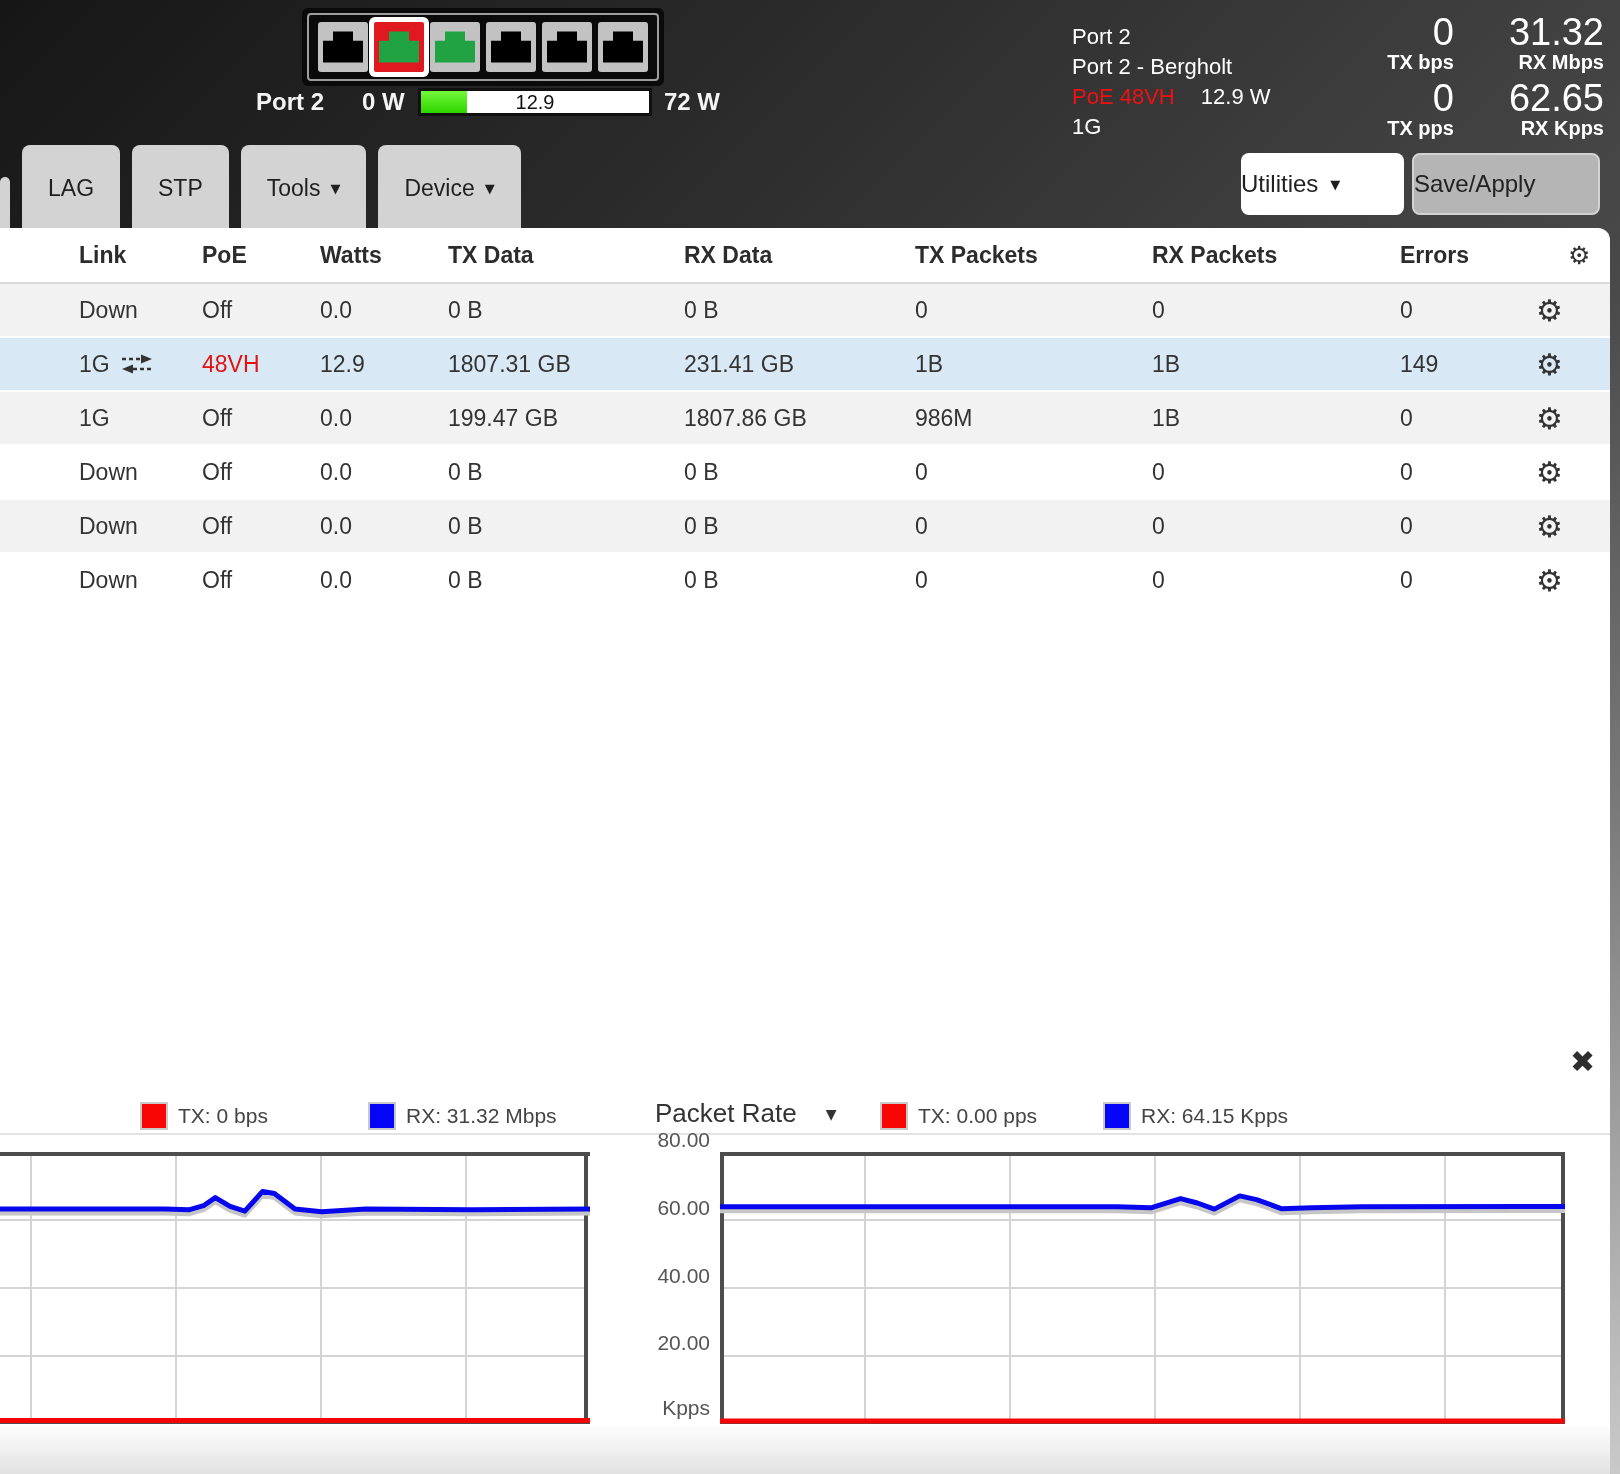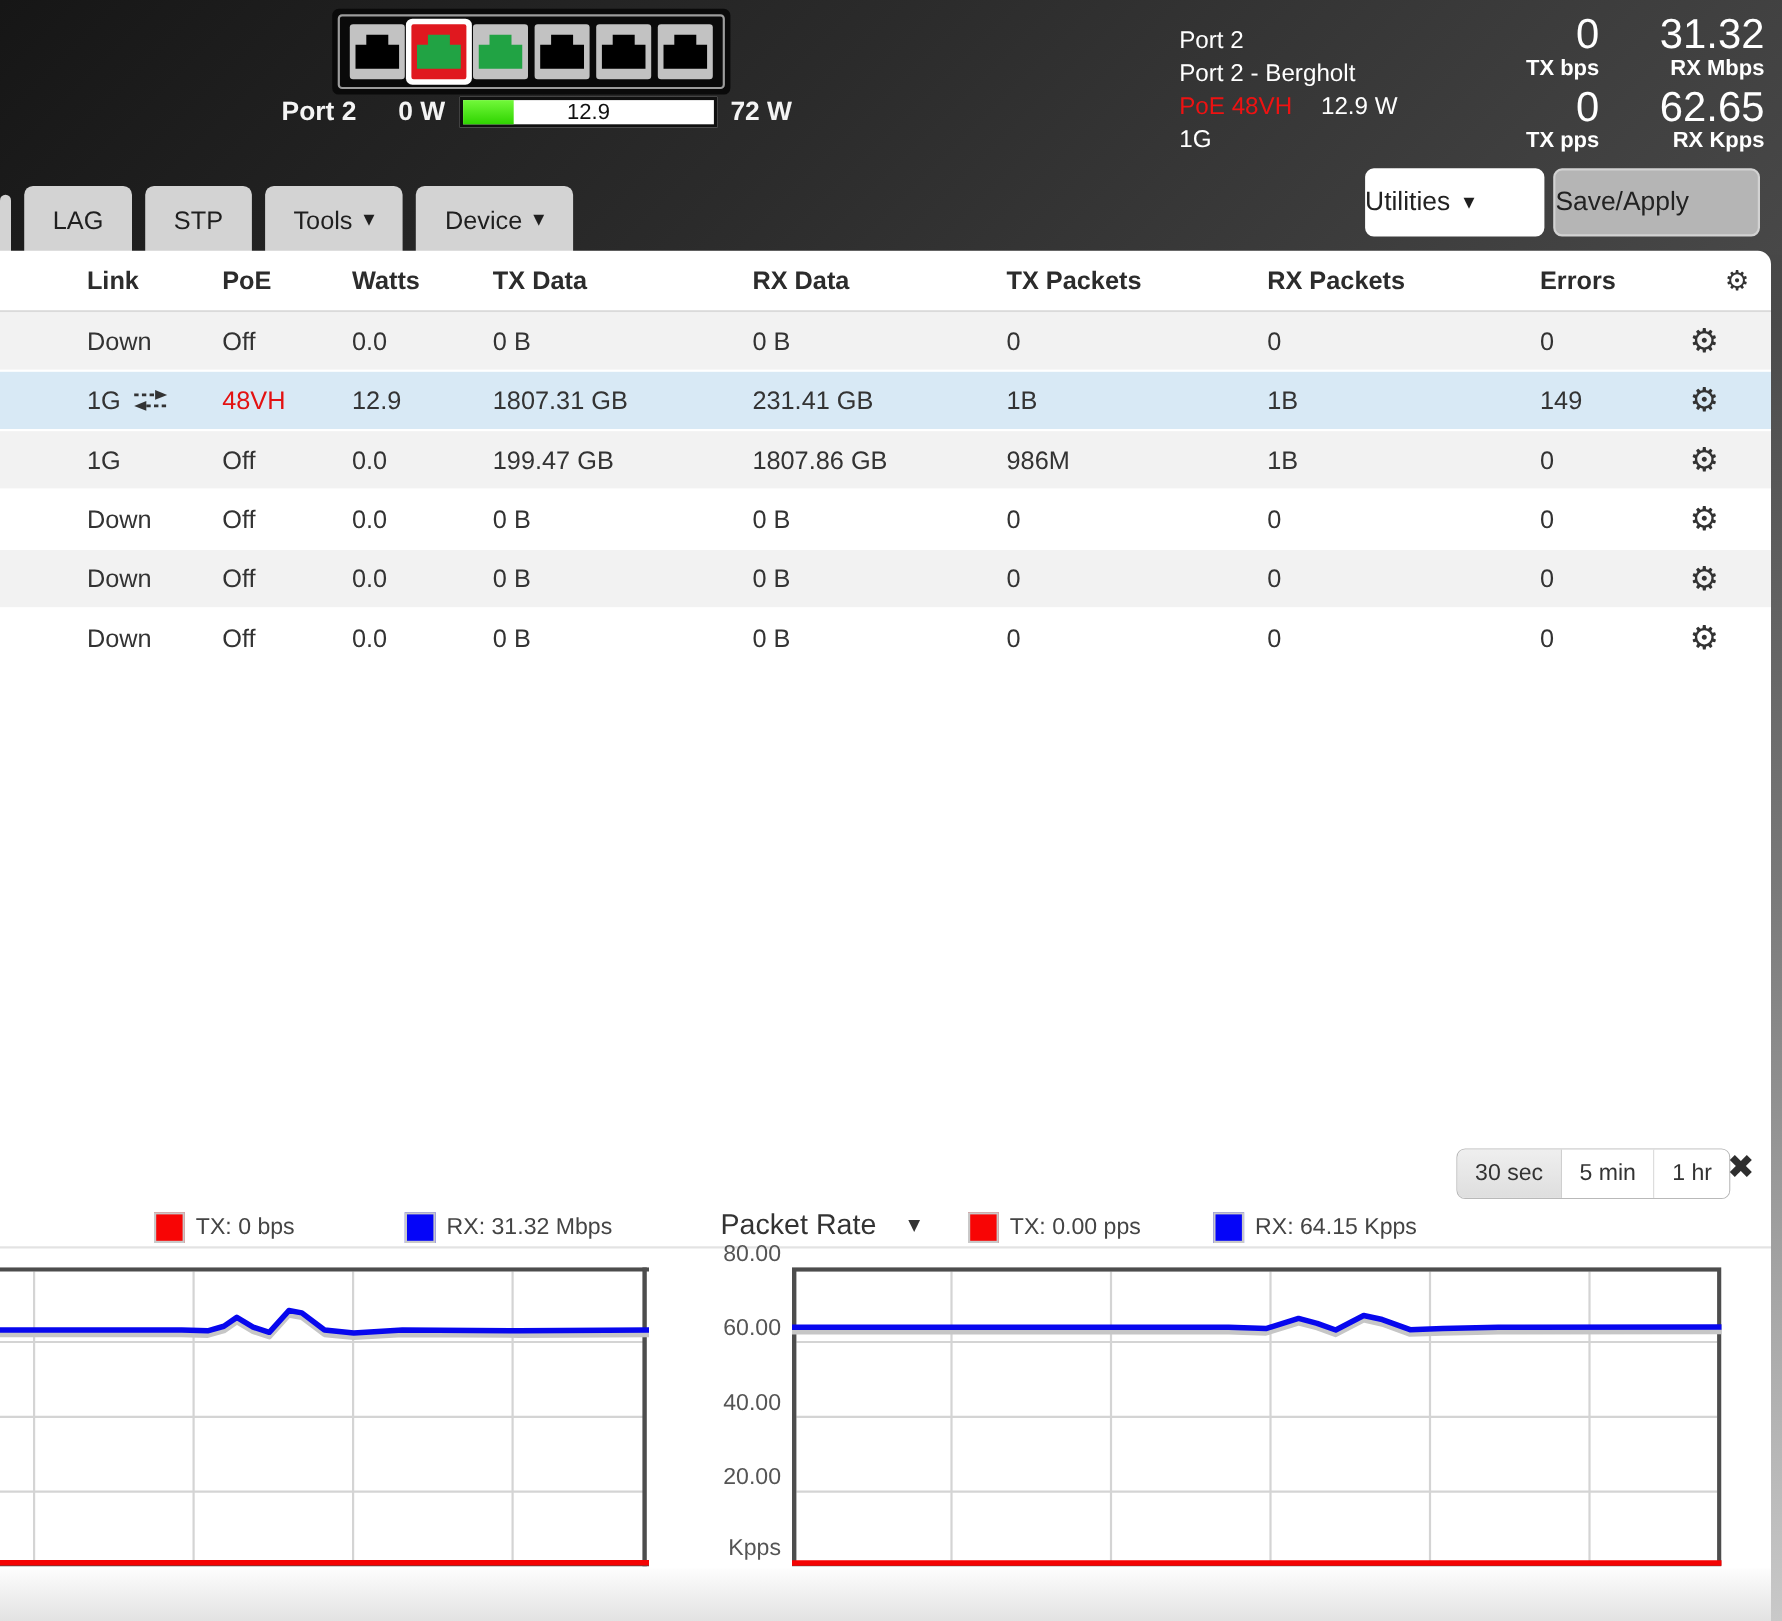--- a/index.html
+++ b/index.html
@@ -33,21 +33,21 @@
   .pinfo{position:absolute;left:1072px;top:22px;color:#fff;font-size:22px;line-height:30px;font-weight:400;}
   .pinfo .red{color:#ee1212;}
   .pinfo .watts{margin-left:20px;color:#fff;}
   
   .stats{position:absolute;top:12px;right:16px;display:grid;grid-template-columns:auto auto;column-gap:55px;row-gap:6px;text-align:right;color:#fff;}
   .stat-big{font-size:38px;line-height:40px;font-weight:400;}
   .stat-small{font-size:20px;line-height:20px;font-weight:700;}
   
   .tabs{position:absolute;left:0;bottom:0;height:56px;display:flex;align-items:flex-end;gap:12px;}
   .tab{height:55px;line-height:55px;background:#d3d3d3;color:#1f1f1f;font-size:23px;
-    border-radius:8px 8px 0 0;padding:4px 26px;display:flex;align-items:center;gap:10px;}
+    border-radius:8px 8px 0 0;padding:16px 26px;display:flex;align-items:center;gap:10px;}
   .tab--partial{width:10px;padding:0;margin-right:0;}
   .caret{font-size:13px;line-height:1;color:#1f1f1f;}
   
   .btn{position:absolute;top:153px;height:62px;border-radius:8px;font-size:24px;color:#222;
     display:flex;align-items:center;justify-content:flex-start;gap:12px;box-sizing:border-box;}
   .btn-utilities{left:1241px;width:163px;background:#fff;}
   .btn-save{left:1412px;width:188px;background:#b5b5b5;border:2px solid #d2d2d2;}
   
   .panel{position:absolute;left:0;top:228px;width:1610px;height:1246px;background:#fff;border-top-right-radius:12px;}
   
@@ -297,25 +297,20 @@
   </div>
   <div class="legend-item" style="left:880px;">
     <span class="swatch sw-red"></span>
     <span>TX: 0.00 pps</span>
   </div>
   <div class="legend-item" style="left:1103px;">
     <span class="swatch sw-blue"></span>
     <span>RX: 64.15 Kpps</span>
   </div>
 
-  <div class="range-group">
-    <div class="range-btn active">30 sec</div>
-    <div class="range-btn">5 min</div>
-    <div class="range-btn">1 hr</div>
-  </div>
   <div class="close-x icon">✖</div>
 
   <div class="ylab" style="top:900px;">80.00</div>
   <div class="ylab" style="top:968px;">60.00</div>
   <div class="ylab" style="top:1036px;">40.00</div>
   <div class="ylab" style="top:1103px;">20.00</div>
   <div class="ylab" style="top:1168px;">Kpps</div>
 
   <svg id="chart-left" class="chart-svg" style="left:0;" width="590" height="272" viewBox="0 0 590 272">
     <g stroke="#d4d4d4" stroke-width="2">

